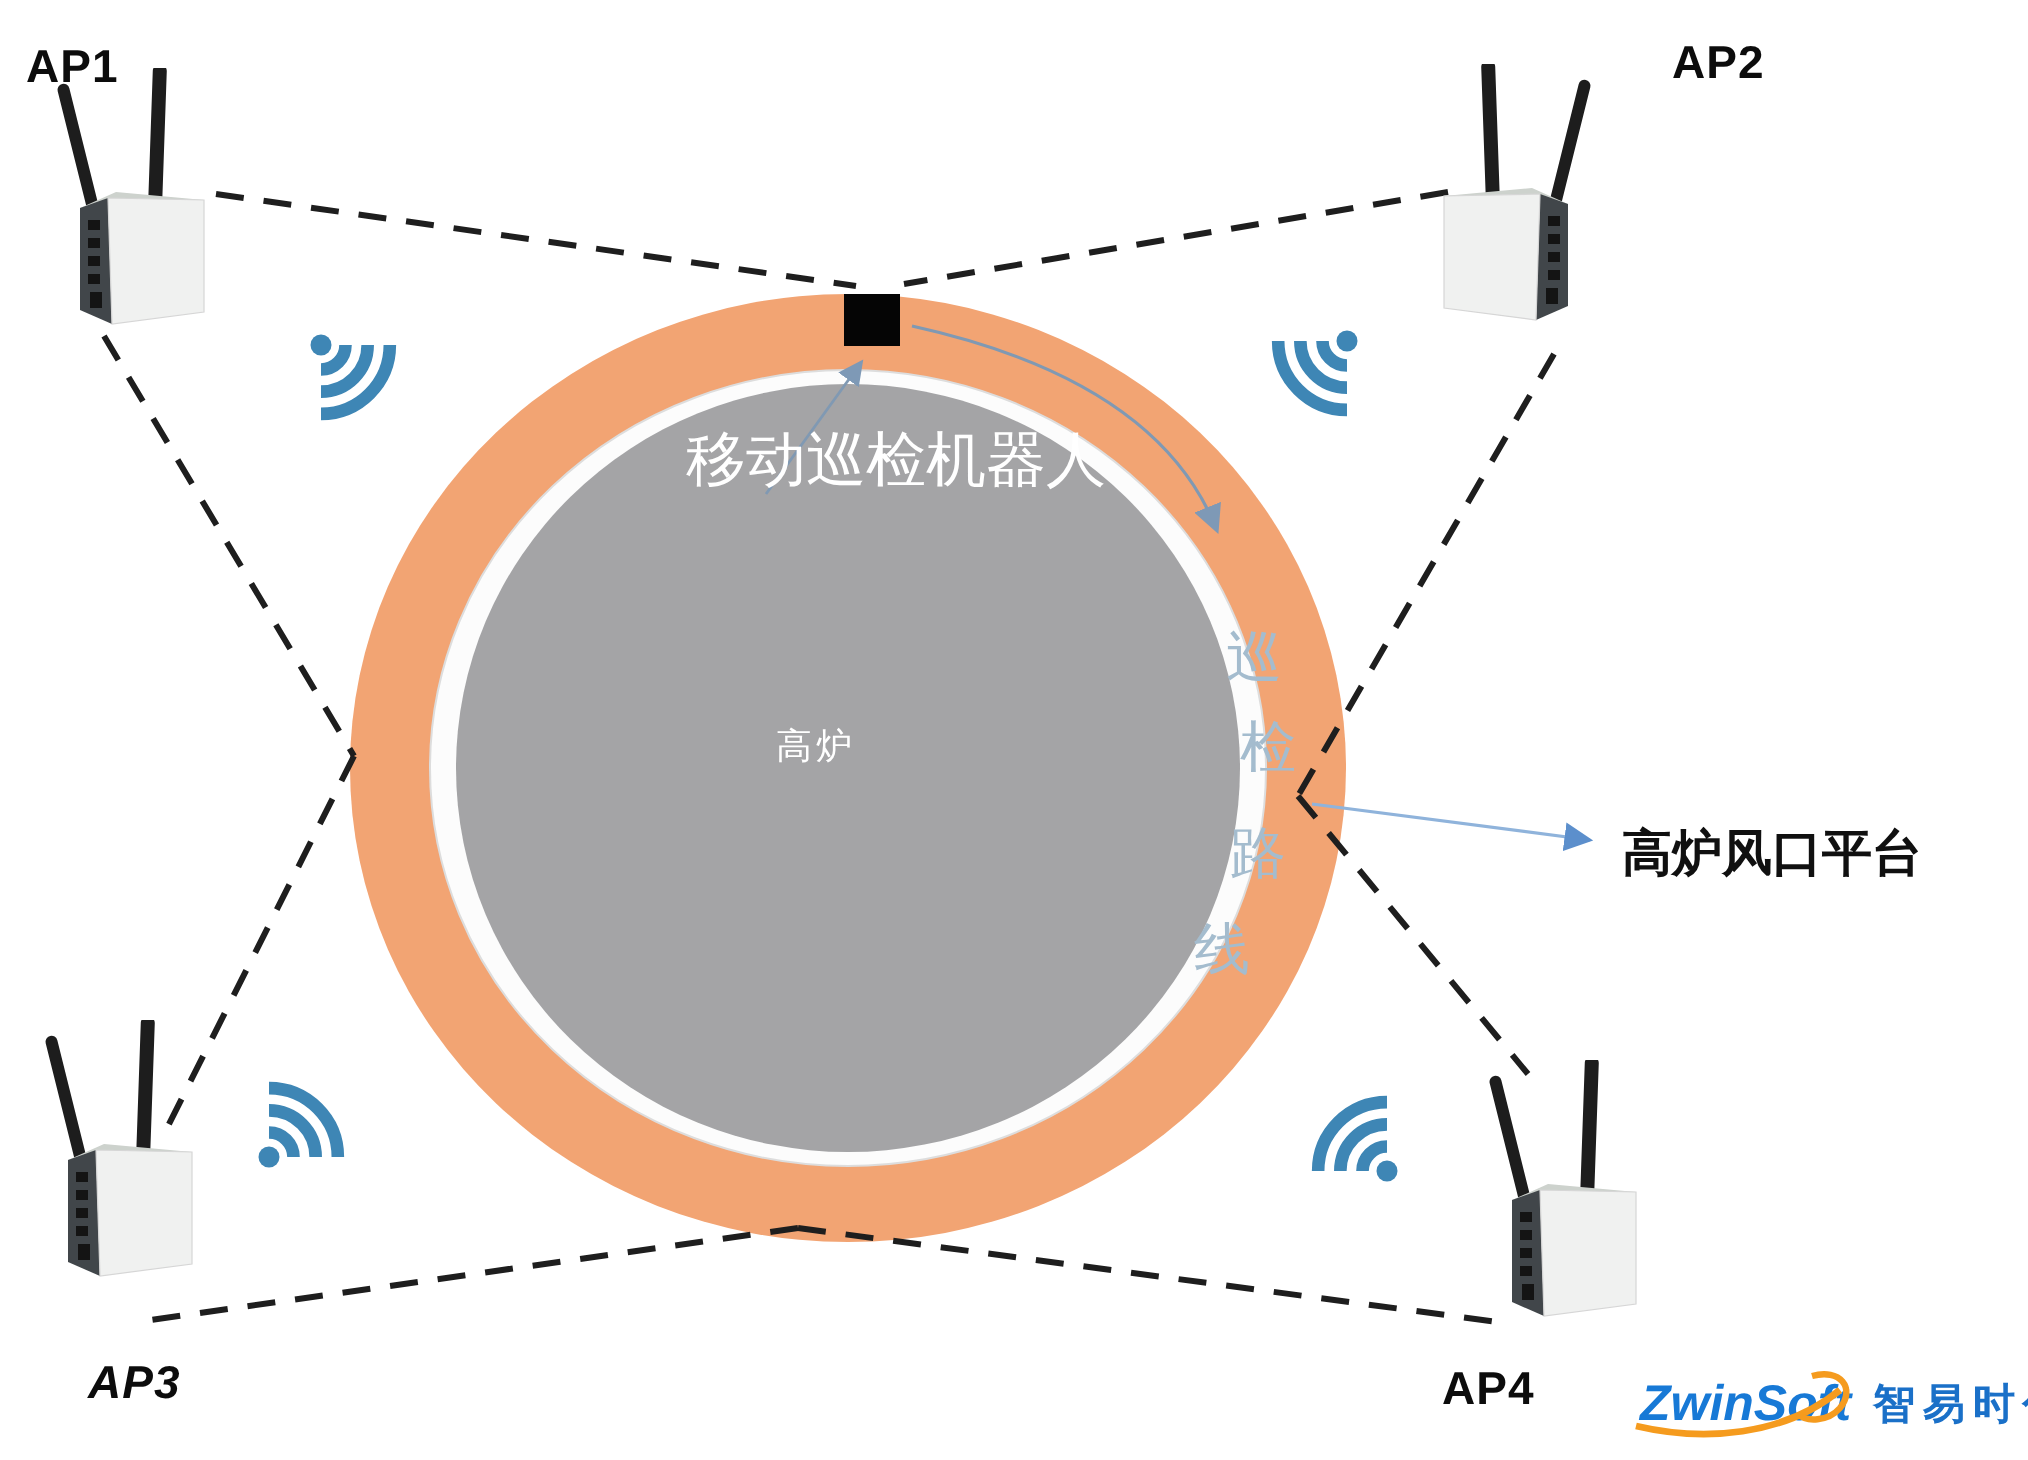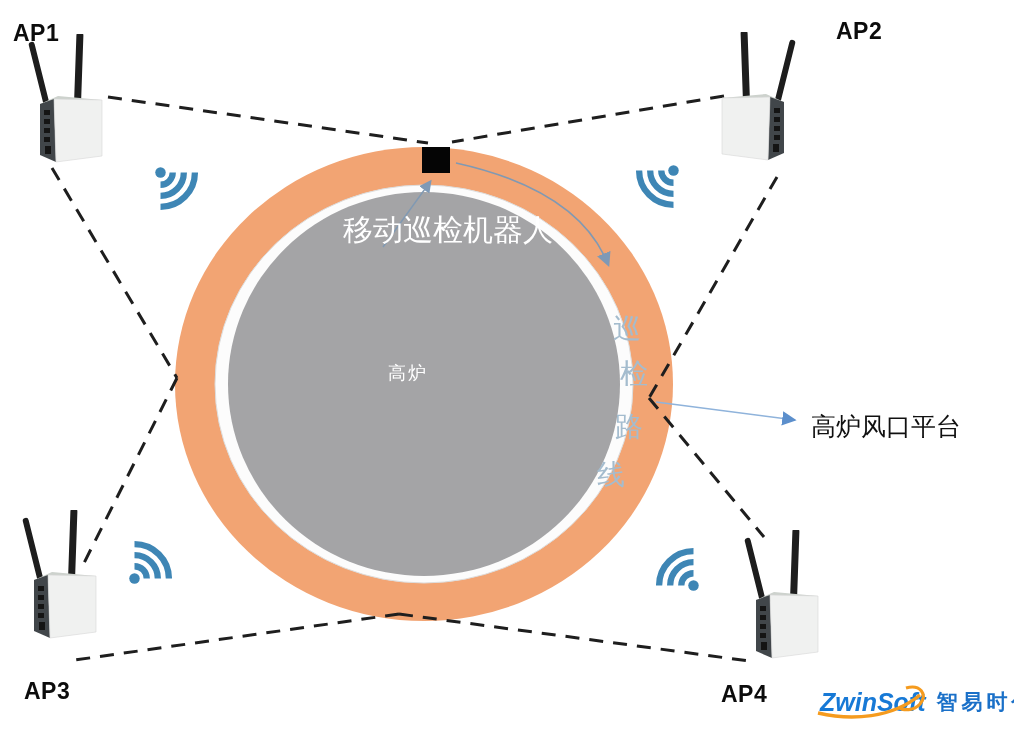--- a/index.html
+++ b/index.html
@@ -11,21 +11,21 @@
   .ap-label{font-size:23px;font-weight:700;color:#0c0c0c;letter-spacing:0.5px;}
   .router{width:80px;height:130px;}
   .router svg{width:100%;height:100%;display:block;}
   .wifi{width:56px;height:56px;}
   .wifi svg{width:100%;height:100%;display:block;}
   .wifi-ap1 svg{transform:rotate(90deg);}
   .wifi-ap2 svg{transform:rotate(180deg);}
   .wifi-ap4 svg{transform:rotate(270deg);}
   .robot-label{font-size:30px;color:#ffffff;white-space:nowrap;}
   .furnace-label{font-size:18px;color:#ffffff;letter-spacing:2px;}
-  .platform-label{font-size:25px;font-weight:400;color:#101010;white-space:nowrap;}
+  .platform-label{font-size:25px;font-weight:700;color:#101010;white-space:nowrap;}
   .route-char{font-size:28px;color:#A4BCCE;line-height:1;}
   .rc1{left:613px;top:315px;}
   .rc2{left:620px;top:360px;}
   .rc3{left:615px;top:413px;}
   .rc4{left:597px;top:461px;}
   .logo{left:820px;top:684px;display:flex;align-items:center;gap:11px;height:36px;}
   .logo-en-wrap{position:relative;height:36px;display:flex;align-items:center;}
   .logo-en{font-size:25px;font-weight:800;font-style:italic;color:#1779D6;letter-spacing:0;}
   .logo-swoosh{position:absolute;left:-6px;top:-2px;width:128px;height:40px;pointer-events:none;}
   .logo-cn{font-size:21px;font-weight:600;color:#1A70C8;letter-spacing:4px;font-family:"Liberation Serif",serif;white-space:nowrap;}
@@ -174,21 +174,21 @@
       <g stroke="#3E86B5" stroke-width="5.4">
         <path d="M9 28.5 A10.5 10.5 0 0 1 19.5 39"></path>
         <path d="M9 19 A20 20 0 0 1 29 39"></path>
         <path d="M9 9.5 A29.5 29.5 0 0 1 38.5 39"></path>
       </g>
     </svg>
   </div>
 
   <div class="abs ap-label" style="left:13px;top:20px;">AP1</div>
   <div class="abs ap-label" style="left:812px;top:18px;margin-left:24px;">AP2</div>
-  <div class="abs ap-label" style="left:24px;top:678px;">AP3</div>
+  <div class="abs ap-label" style="left:44px;top:678px;font-style:italic;">AP3</div>
   <div class="abs ap-label" style="left:721px;top:681px;">AP4</div>
 
   <div class="abs robot-label" style="left:343px;top:210px;">移动巡检机器人</div>
   <div class="abs furnace-label" style="left:388px;top:361px;">高炉</div>
   <div class="abs platform-label" style="left:811px;top:410px;">高炉风口平台</div>
 
   <span class="abs route-char rc1">巡</span>
   <span class="abs route-char rc2">检</span>
   <span class="abs route-char rc3">路</span>
   <span class="abs route-char rc4">线</span>

